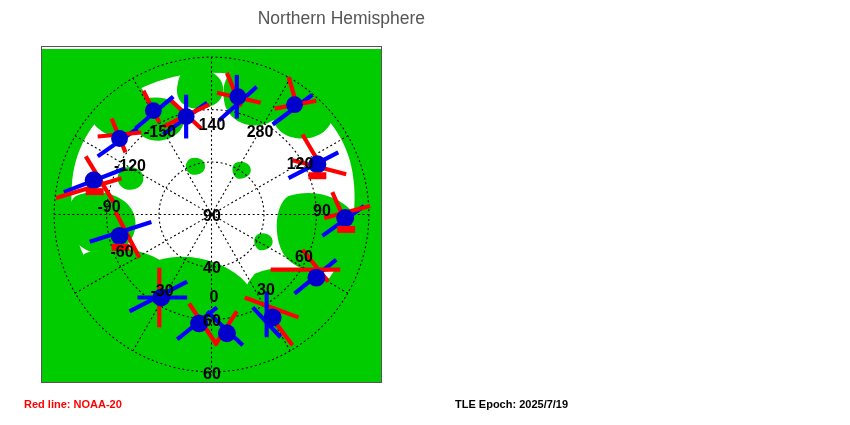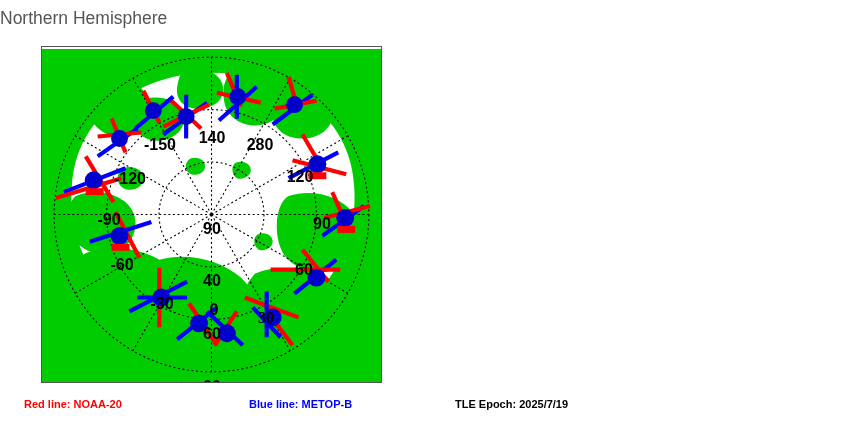--- a/index.html
+++ b/index.html
@@ -2,29 +2,29 @@
 <html><head>
 <meta charset="utf-8">
 <style>
   html,body{margin:0;padding:0;background:#fff;}
   body{width:850px;height:425px;overflow:hidden;
        font-family:"Liberation Sans",sans-serif;}
   .page{position:relative;width:850px;height:425px;}
   .panel{position:absolute;top:0;width:425px;height:425px;}
   .panel.north{left:0;}
   .panel.south{left:425px;}
-  .ptitle{position:absolute;top:8px;left:0;width:425px;text-align:left;
+  .ptitle{position:absolute;top:8px;left:0;width:425px;text-align:right;
           font-size:17.5px;color:#555;font-weight:400;letter-spacing:0px;}
   .plotbox{position:absolute;left:41px;top:46px;width:341px;height:337px;
            border:1.4px solid #555;background:#fff;box-sizing:border-box;
            overflow:hidden;}
   .svgwrap{position:absolute;left:0;top:0;width:100%;height:100%;}
   .glabel{position:absolute;font-size:16px;font-weight:bold;color:#000;
           font-family:"Liberation Sans",sans-serif;white-space:nowrap;
-          transform:translate(-50%,-50%);line-height:1;margin-top:13px;}
+          transform:translate(-50%,-50%);line-height:1;}
   .legend{position:absolute;font-size:11px;font-weight:bold;
           font-family:"Liberation Sans",sans-serif;white-space:nowrap;}
   #lg-red{left:24px;top:398px;color:#ff0000;}
   #lg-blue{left:249px;top:398px;color:#0000ff;}
   #lg-epoch{left:455px;top:398px;color:#000000;}
 </style>
 </head>
 <body>
 
 <div class="page">
@@ -197,30 +197,29 @@
       <div class="glabel" style="left:170px;top:274px;">60</div>
       <div class="glabel" style="left:170px;top:327px;">60</div>
 
       <div class="glabel" style="left:170px;top:78px;">140</div>
       <div class="glabel" style="left:118px;top:85px;">-150</div>
       <div class="glabel" style="left:88px;top:119px;">-120</div>
       <div class="glabel" style="left:67px;top:160px;">-90</div>
       <div class="glabel" style="left:80px;top:205px;">-60</div>
       <div class="glabel" style="left:120px;top:244px;">-30</div>
       <div class="glabel" style="left:172px;top:250px;">0</div>
-      <div class="glabel" style="left:224px;top:258px;font-family:Liberation Serif, serif;">30</div>
+      <div class="glabel" style="left:224px;top:243px;">30</div>
       <div class="glabel" style="left:262px;top:210px;">60</div>
       <div class="glabel" style="left:280px;top:164px;">90</div>
       <div class="glabel" style="left:258px;top:117px;">120</div>
       <div class="glabel" style="left:218px;top:85px;">280</div>
     </div>
   </div>
 
   <div class="panel south">
     
     
   </div>
 
   <div class="legend" id="lg-red">Red line: NOAA-20</div>
-  <div class="legend" id="lg-blue">Blue line: METOP-B</div>
   <div class="legend" id="lg-epoch">TLE Epoch: 2025/7/19</div>
 
 </div>
 
 </body></html>

